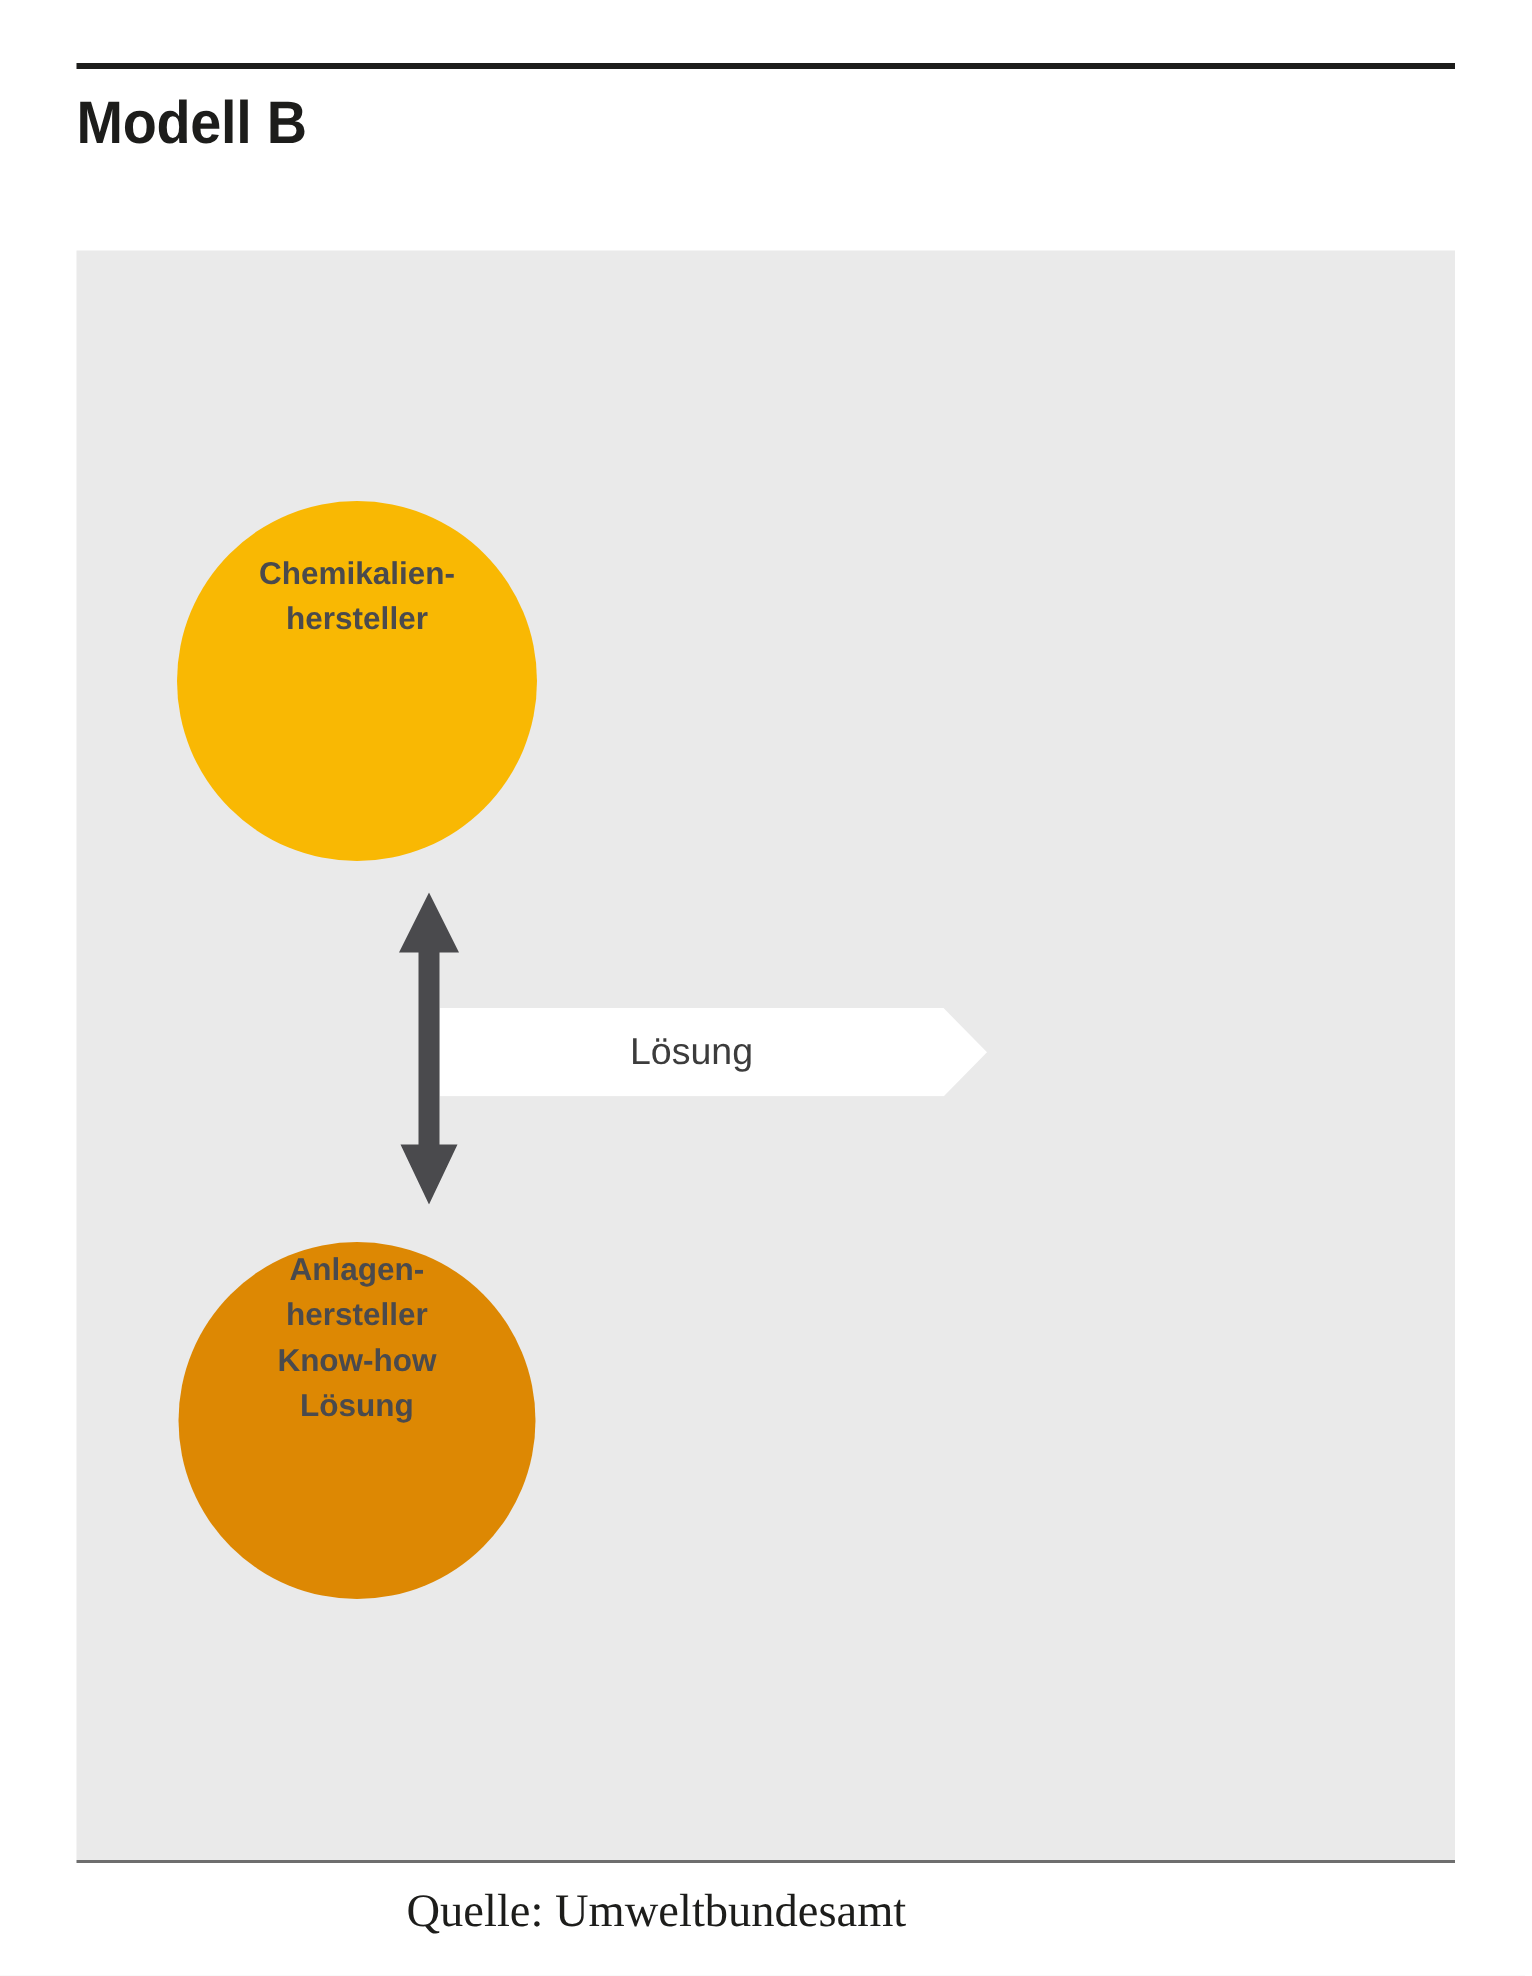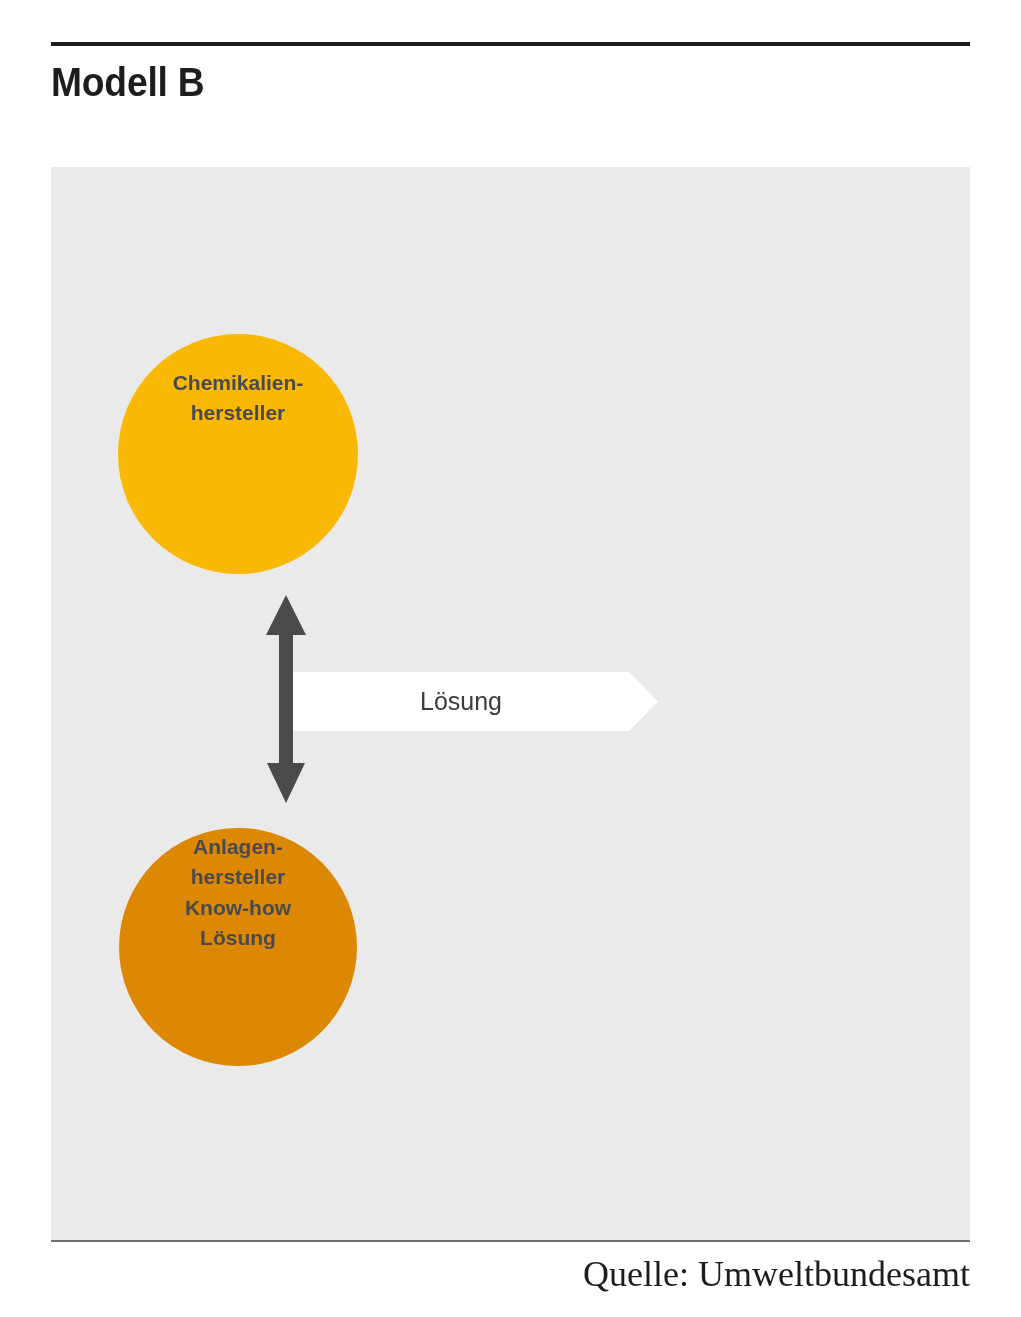--- a/index.html
+++ b/index.html
@@ -126,23 +126,22 @@
     top: 1240px;
     width: 919px;
     height: 2px;
     background: #6e6e6e;
   }
   #source-note {
     position: absolute;
     left: 271px;
     top: 1255px;
     width: 699px;
-    text-align: right;
     font-family: "Liberation Serif", serif;
-    font-size: 36px;
+    font-size: 31px;
     color: #1d1d1b;
     line-height: 38px;
     white-space: nowrap;
   }
 </style>
 </head>
 <body>
 
 <div id="top-rule" style="background: rgb(29, 29, 27);"></div>
 

